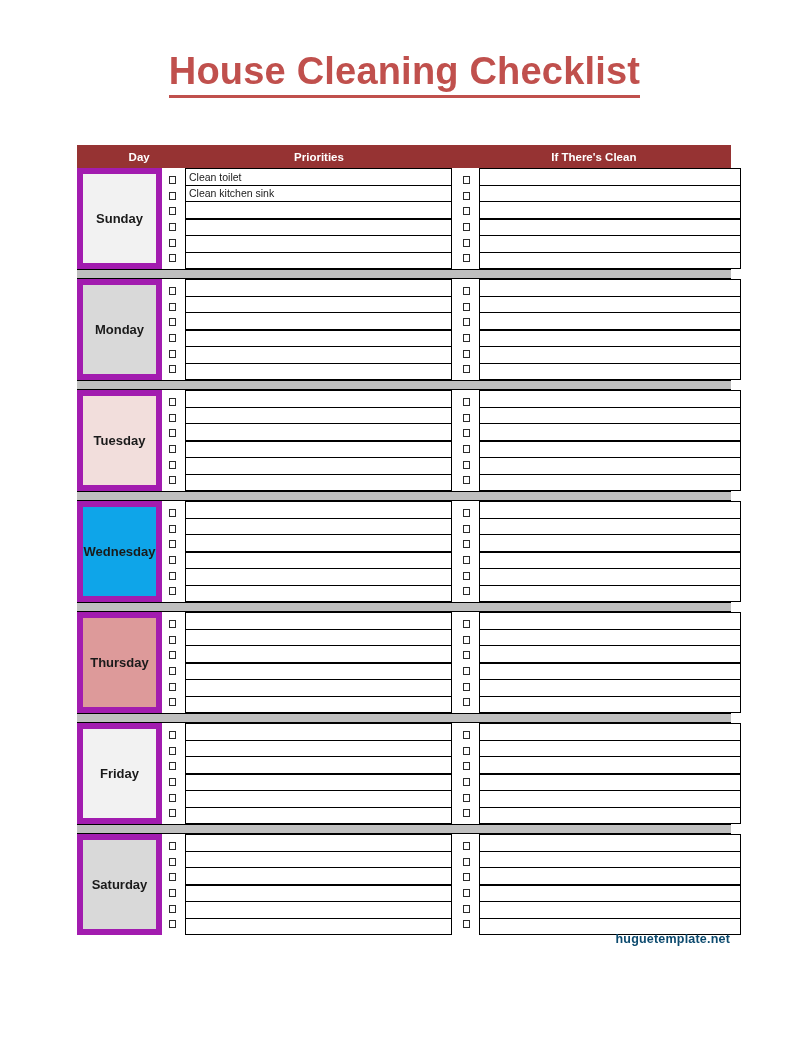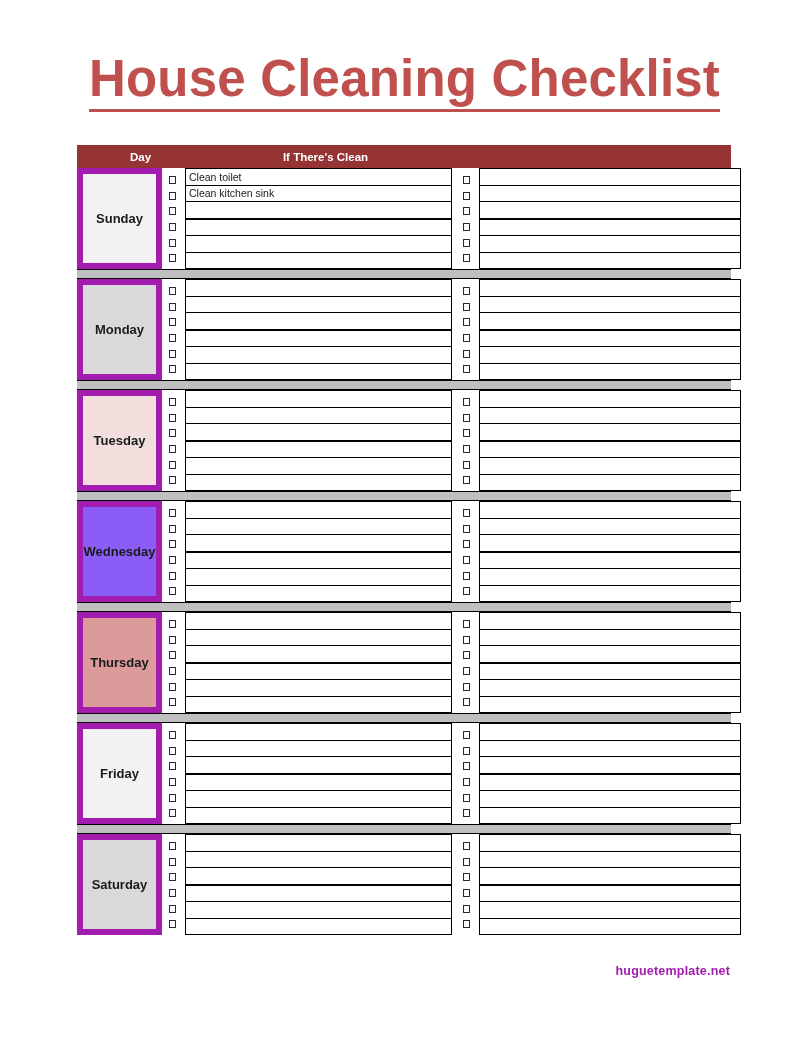--- a/index.html
+++ b/index.html
@@ -16,21 +16,21 @@
     position: relative;
   }
 
   
   .page-title {
     position: absolute;
     left: 0;
     top: 52px;
     width: 809px;
     text-align: center;
-    font-size: 51px;
+    font-size: 38px;
     font-weight: bold;
     letter-spacing: 0.2px;
     color: #c0504d;
     line-height: 1.05;
   }
   .page-title .tt {
     display: inline-block;
     border-bottom: 3px solid #c0504d;
     padding-bottom: 3px;
   }
@@ -141,38 +141,39 @@
     white-space: nowrap;
     overflow: hidden;
   }
   .ln.thick { border-bottom: 2px solid #000000; }
   .ln.last  { border-bottom: none; }
 
   
   .footer {
     position: absolute;
     right: 79px;
-    top: 964px;
+    top: 932px;
     font-size: 12.5px;
     font-weight: bold;
-    color: #a21caf;
+    color: #0c4a6e;
     letter-spacing: 0.2px;
   }
 </style>
 </head>
 <body>
 
 <div class="page-title">
   <span class="tt">House Cleaning Checklist</span>
 </div>
 
 <div class="checklist">
 
   <div class="hdr">
     <div class="hdr-day">Day</div>
+    <div class="hdr-prio">Priorities</div>
     <div class="hdr-time">If There's Clean</div>
   </div>
 
   <div id="day-blocks">
       <div class="day-block">
         <div class="day-cell" style="background: rgb(242, 242, 242);">Sunday</div>
         <div class="sp-a"></div>
         <div class="cb-col">
           <div class="row-slot">
             <div class="cbox"></div>
@@ -356,21 +357,21 @@
           <div class="ln"></div>
           <div class="ln"></div>
           <div class="ln thick"></div>
           <div class="ln"></div>
           <div class="ln"></div>
           <div class="ln last"></div>
         </div>
       </div>
       <div class="gap-band"></div>
       <div class="day-block">
-        <div class="day-cell" style="background: #8b5cf6; text-align: right;">Wednesday</div>
+        <div class="day-cell" style="background: #0ea5e9; text-align: right;">Wednesday</div>
         <div class="sp-a"></div>
         <div class="cb-col">
           <div class="row-slot">
             <div class="cbox"></div>
           </div>
           <div class="row-slot">
             <div class="cbox"></div>
           </div>
           <div class="row-slot">
             <div class="cbox"></div>

